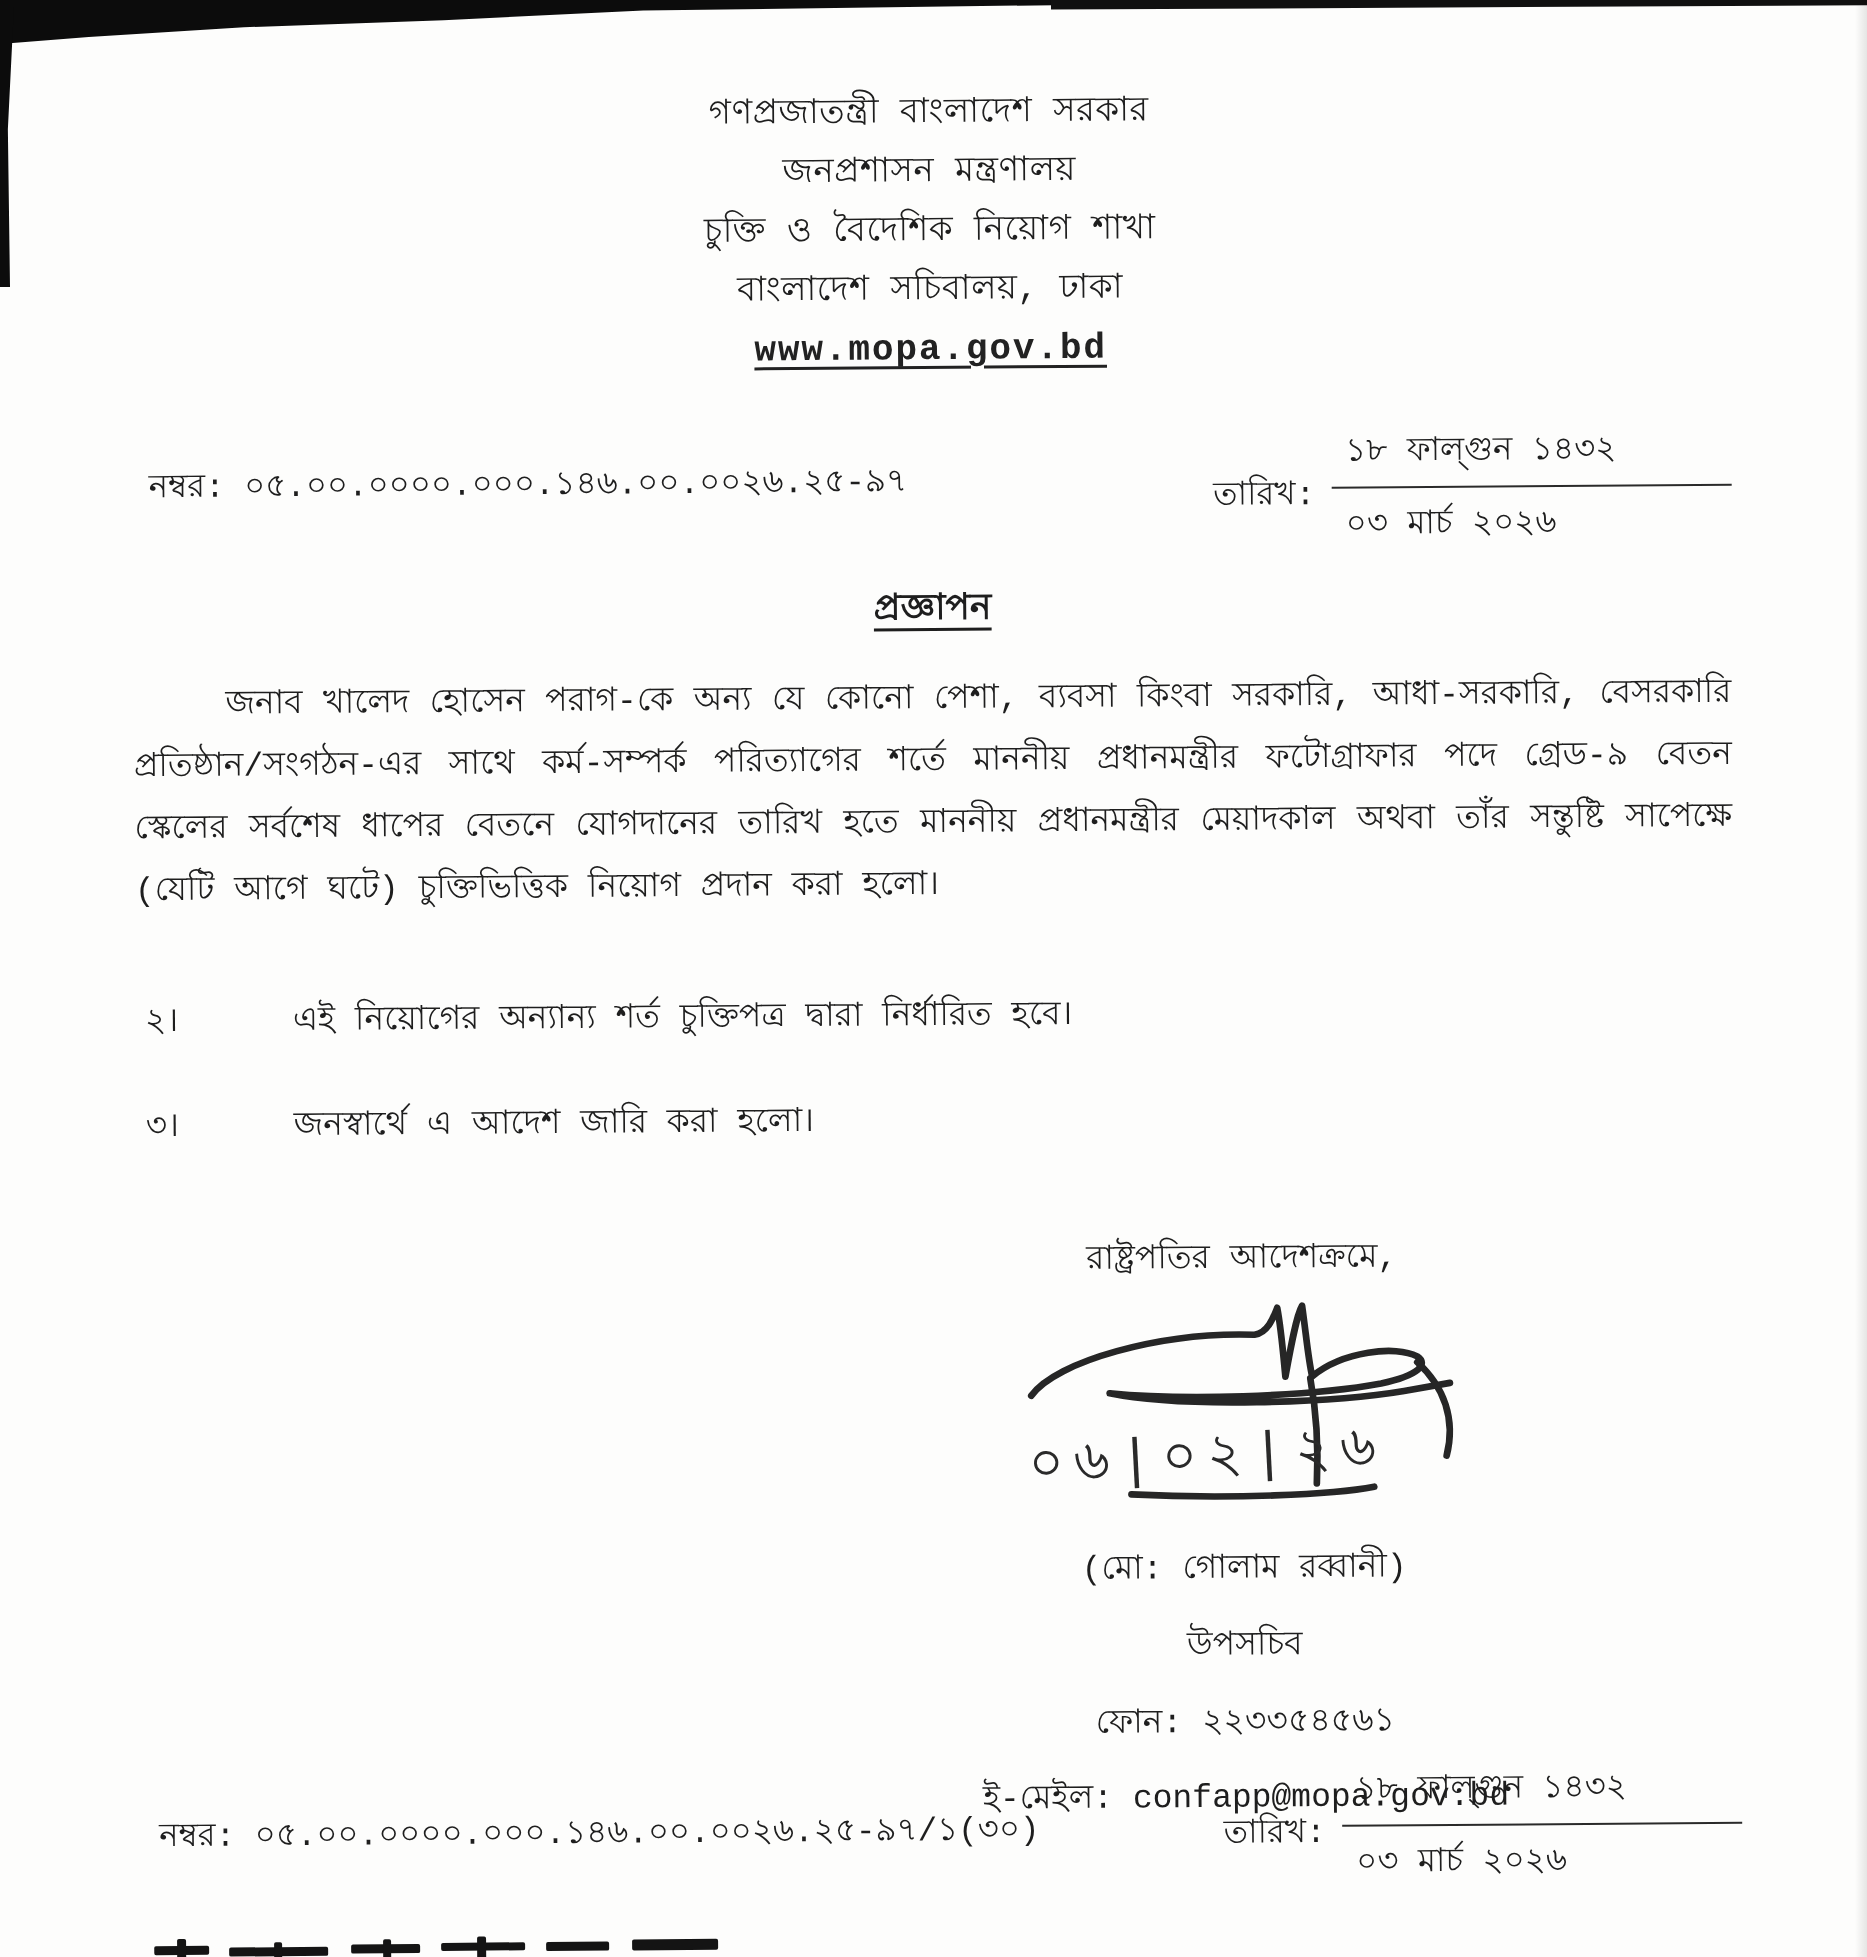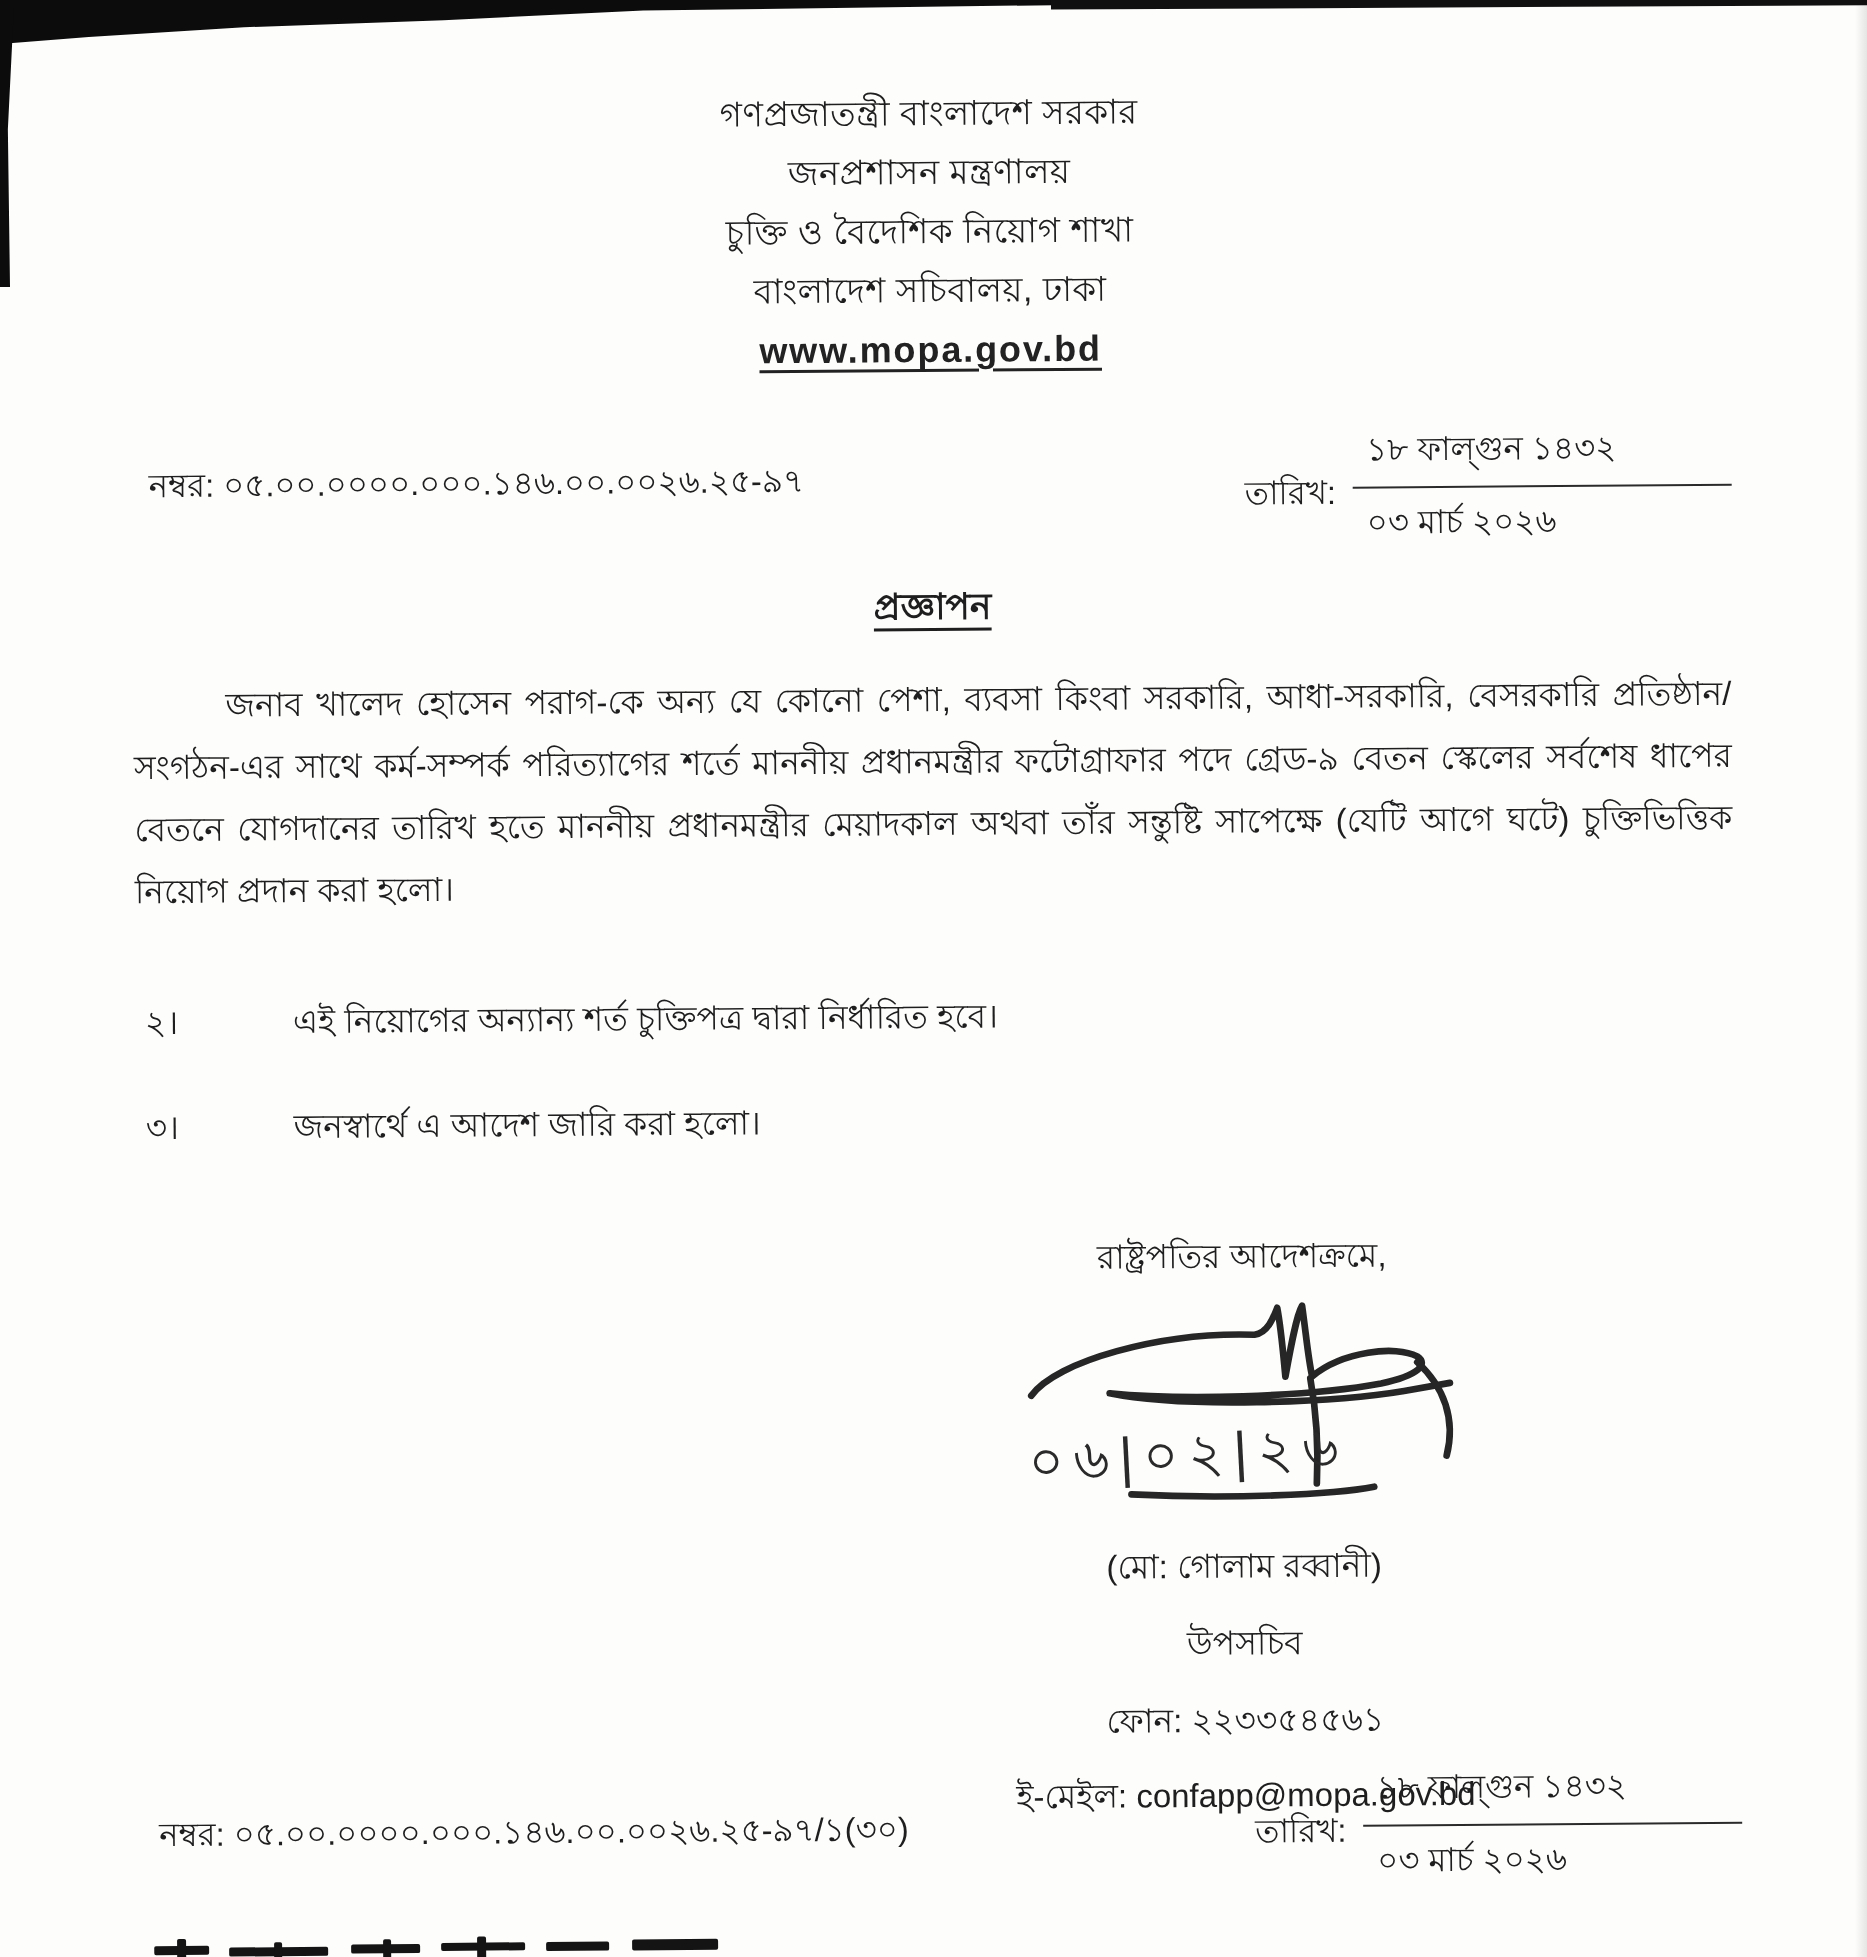--- a/index.html
+++ b/index.html
@@ -1,21 +1,21 @@
 <!DOCTYPE html>
 <html lang="bn"><head>
 <meta charset="utf-8">
 <style>
   html,body{margin:0;padding:0;background:#e8e8e6;}
   .page{
     position:relative;
     width:1868px;height:1958px;
     background:#fdfdfc;
     overflow:hidden;
-    font-family:Liberation Sans, sans-serif;
+    font-family:Liberation Mono, monospace;
     color:#1e1e1e;
   }
   
   .artifact-top{
     position:absolute;top:0;left:0;width:1109px;height:44px;background:#0c0c0c;
     clip-path:polygon(0 0,100% 0,100% 10%,58% 24%,40% 46%,22% 62%,8% 84%,0 100%);
   }
   .artifact-top-right{
     position:absolute;top:0;left:1051px;right:0;height:9.6px;background:#101010;
     clip-path:polygon(0 0,100% 0,100% 55%,0 100%);

